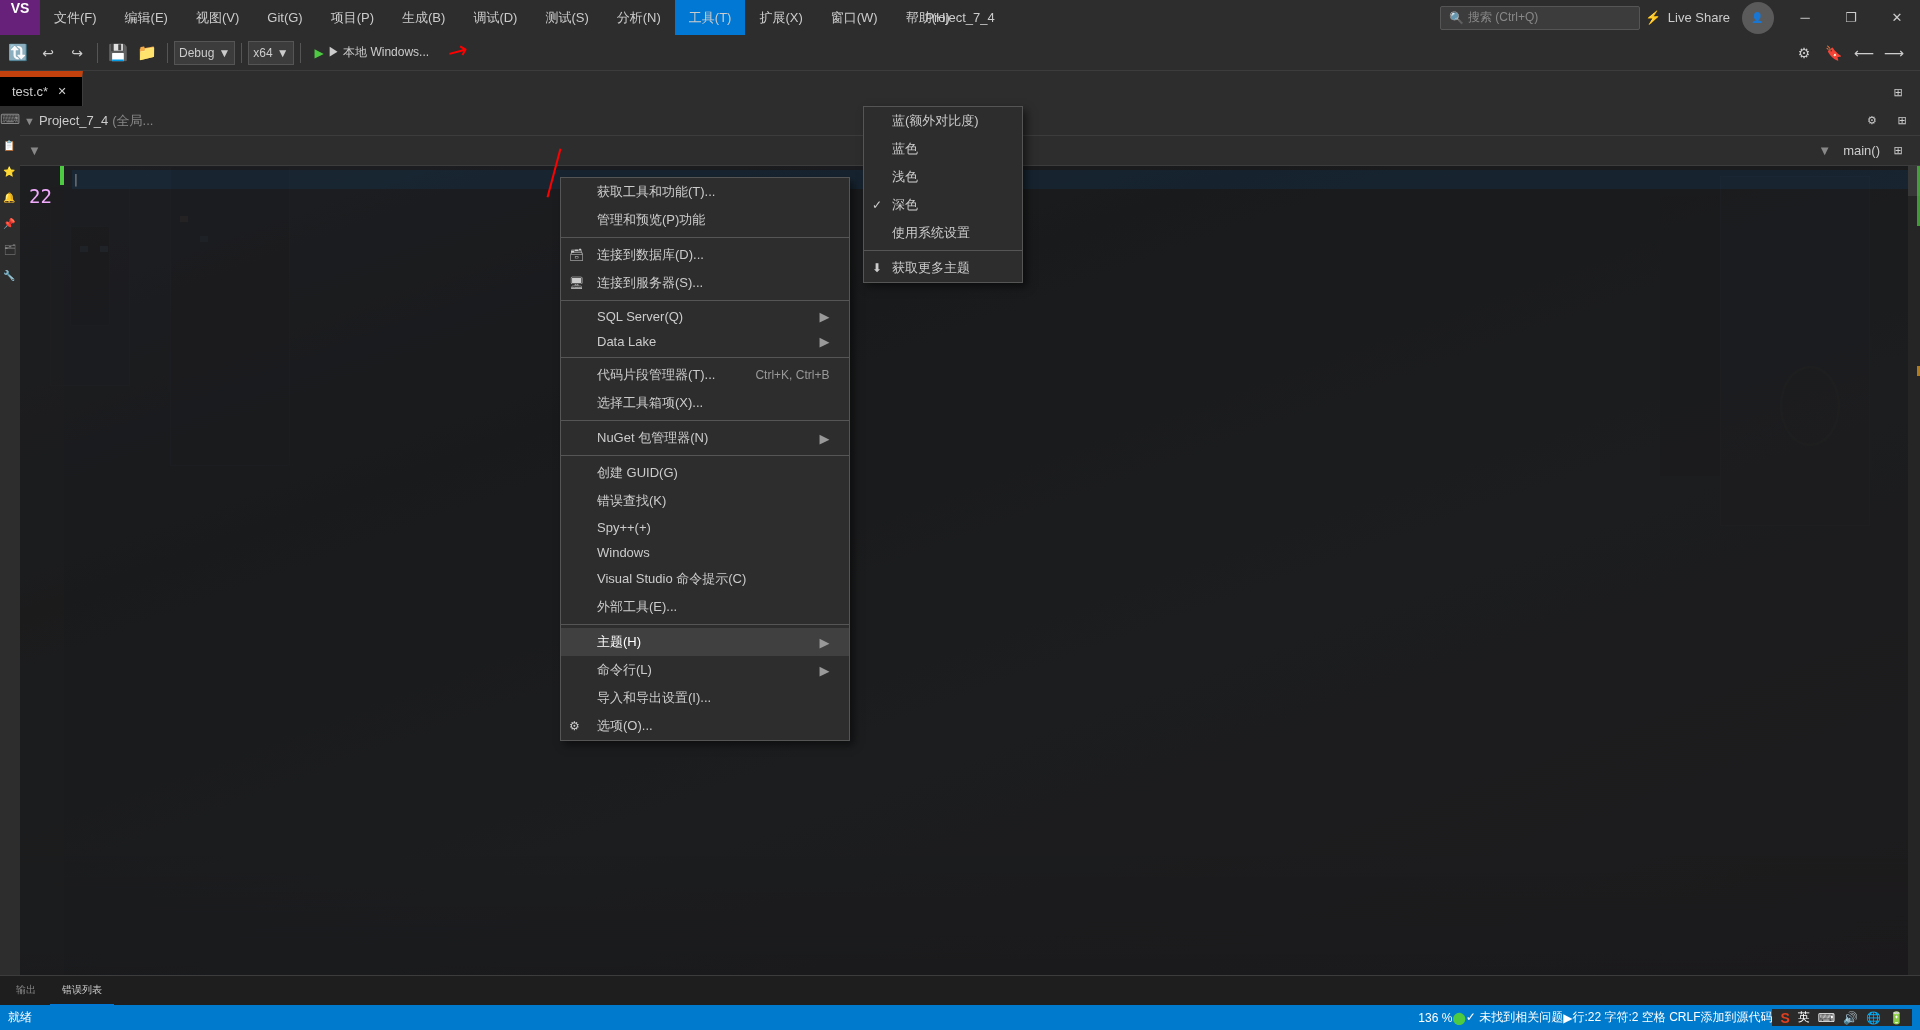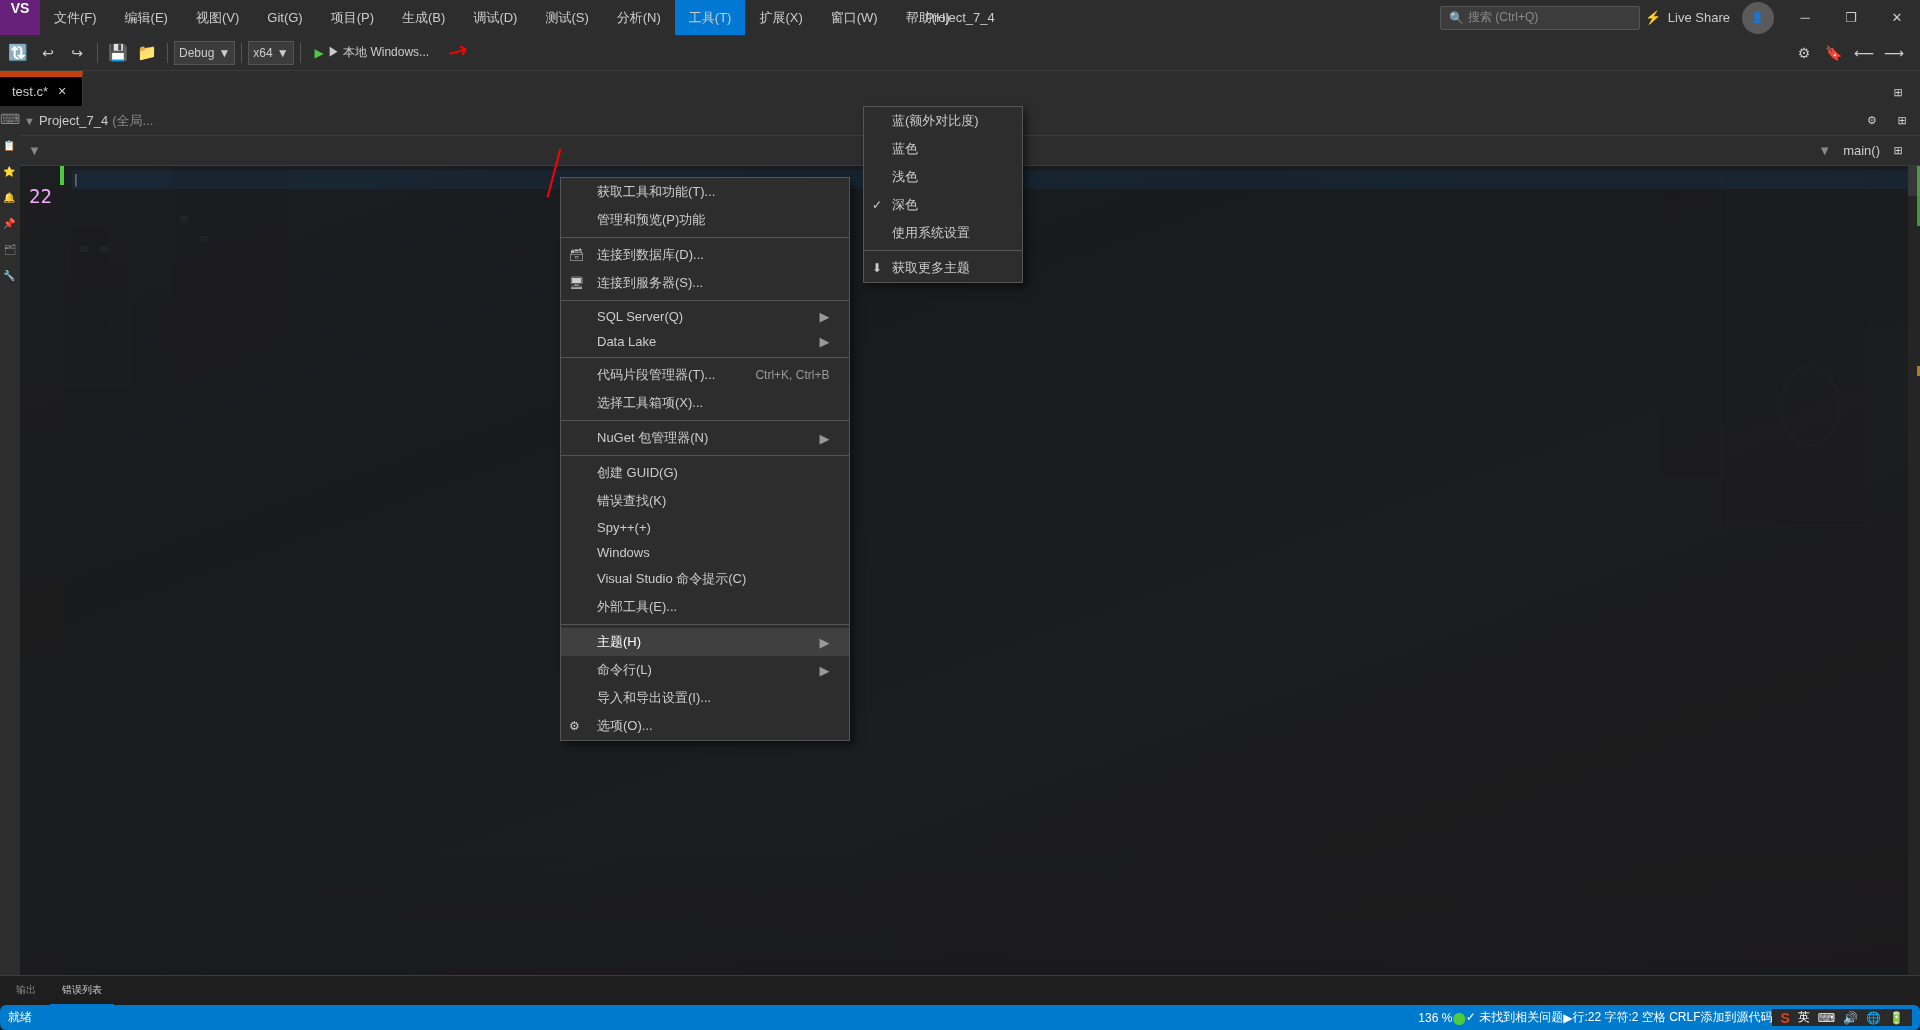--- a/index.html
+++ b/index.html
@@ -257,21 +257,20 @@
     
     .status-bar {
       height: 25px;
       background: #007acc;
       display: flex;
       align-items: center;
       padding: 0 8px;
       gap: 12px;
       color: #ffffff;
       font-size: 12px;
-      border-radius: 6px;
     }
     .status-bar-right {
       margin-left: auto;
       display: flex;
       align-items: center;
     }
 
     
     .bottom-panel {
       height: 30px;

